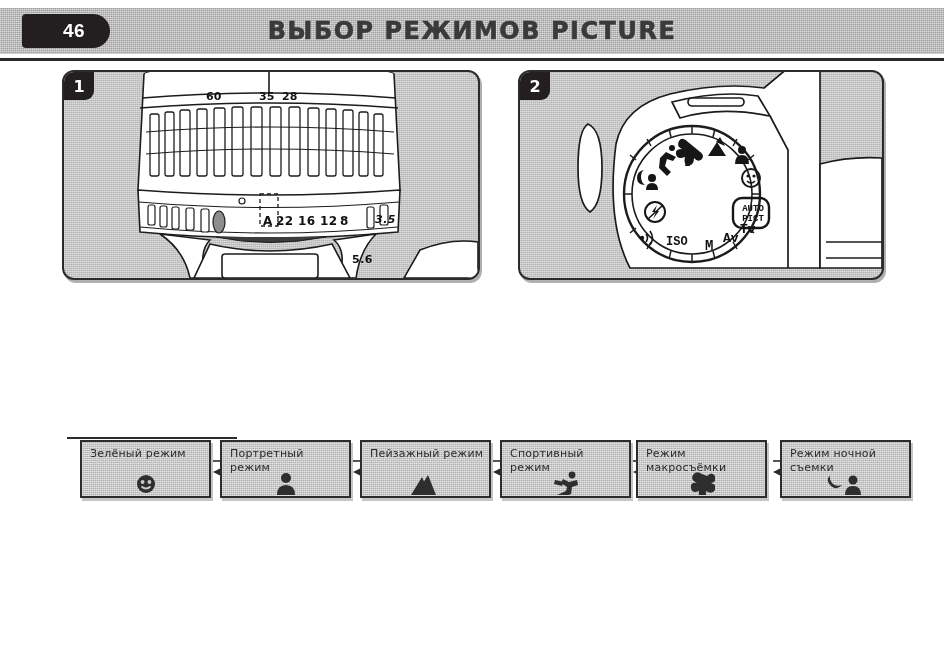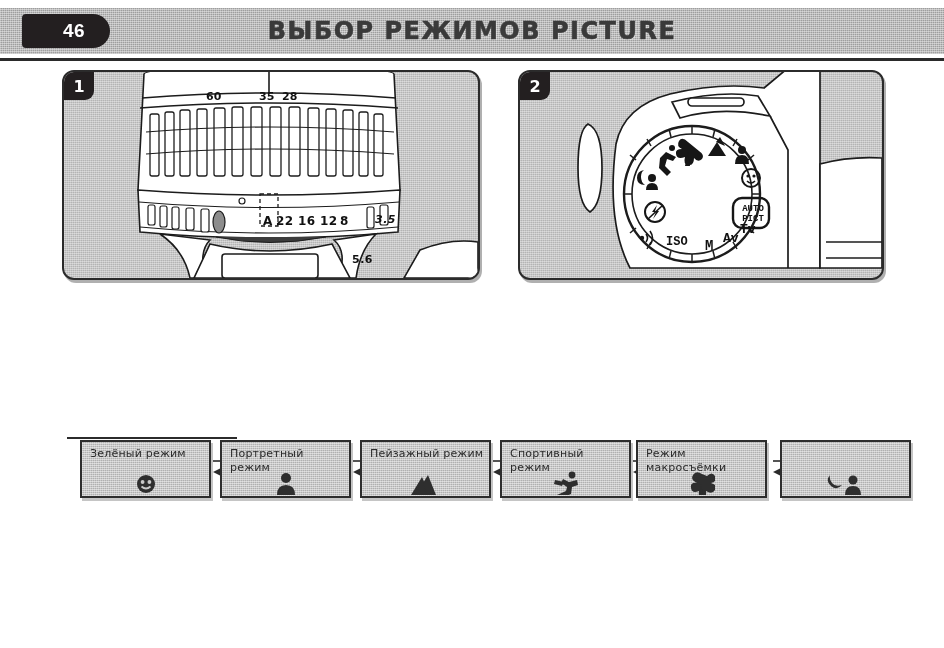--- a/index.html
+++ b/index.html
@@ -462,20 +462,21 @@
   <div class="flow-arrow" style="left:773px;">
     <svg width="22" height="26" viewBox="0 0 22 26">
       <line x1="0" y1="7" x2="16" y2="7" stroke="#2b2b2b" stroke-width="1.6"></line>
       <polygon points="22,7 14,3 14,11" fill="#2b2b2b"></polygon>
       <line x1="22" y1="18" x2="6" y2="18" stroke="#2b2b2b" stroke-width="1.6"></line>
       <polygon points="0,18 8,14 8,22" fill="#2b2b2b"></polygon>
     </svg>
   </div>
 
   <div class="flow-box" style="left:780px;">
+    <div class="label">Режим ночной съемки</div>
     <div class="mode-icon">
       <svg width="40" height="24" viewBox="0 0 40 24">
         <path d="M4 4 q-5 6 1 11 q6 5 11 -1 q-7 2 -10 -2 q-3 -4 -2 -8 Z" fill="#2e2e2e"></path>
         <circle cx="27" cy="9" r="4.5" fill="#2e2e2e"></circle>
         <path d="M19 24 q0 -9 8 -9 q8 0 8 9 Z" fill="#2e2e2e"></path>
       </svg>
     </div>
   </div>
 
 </div>

